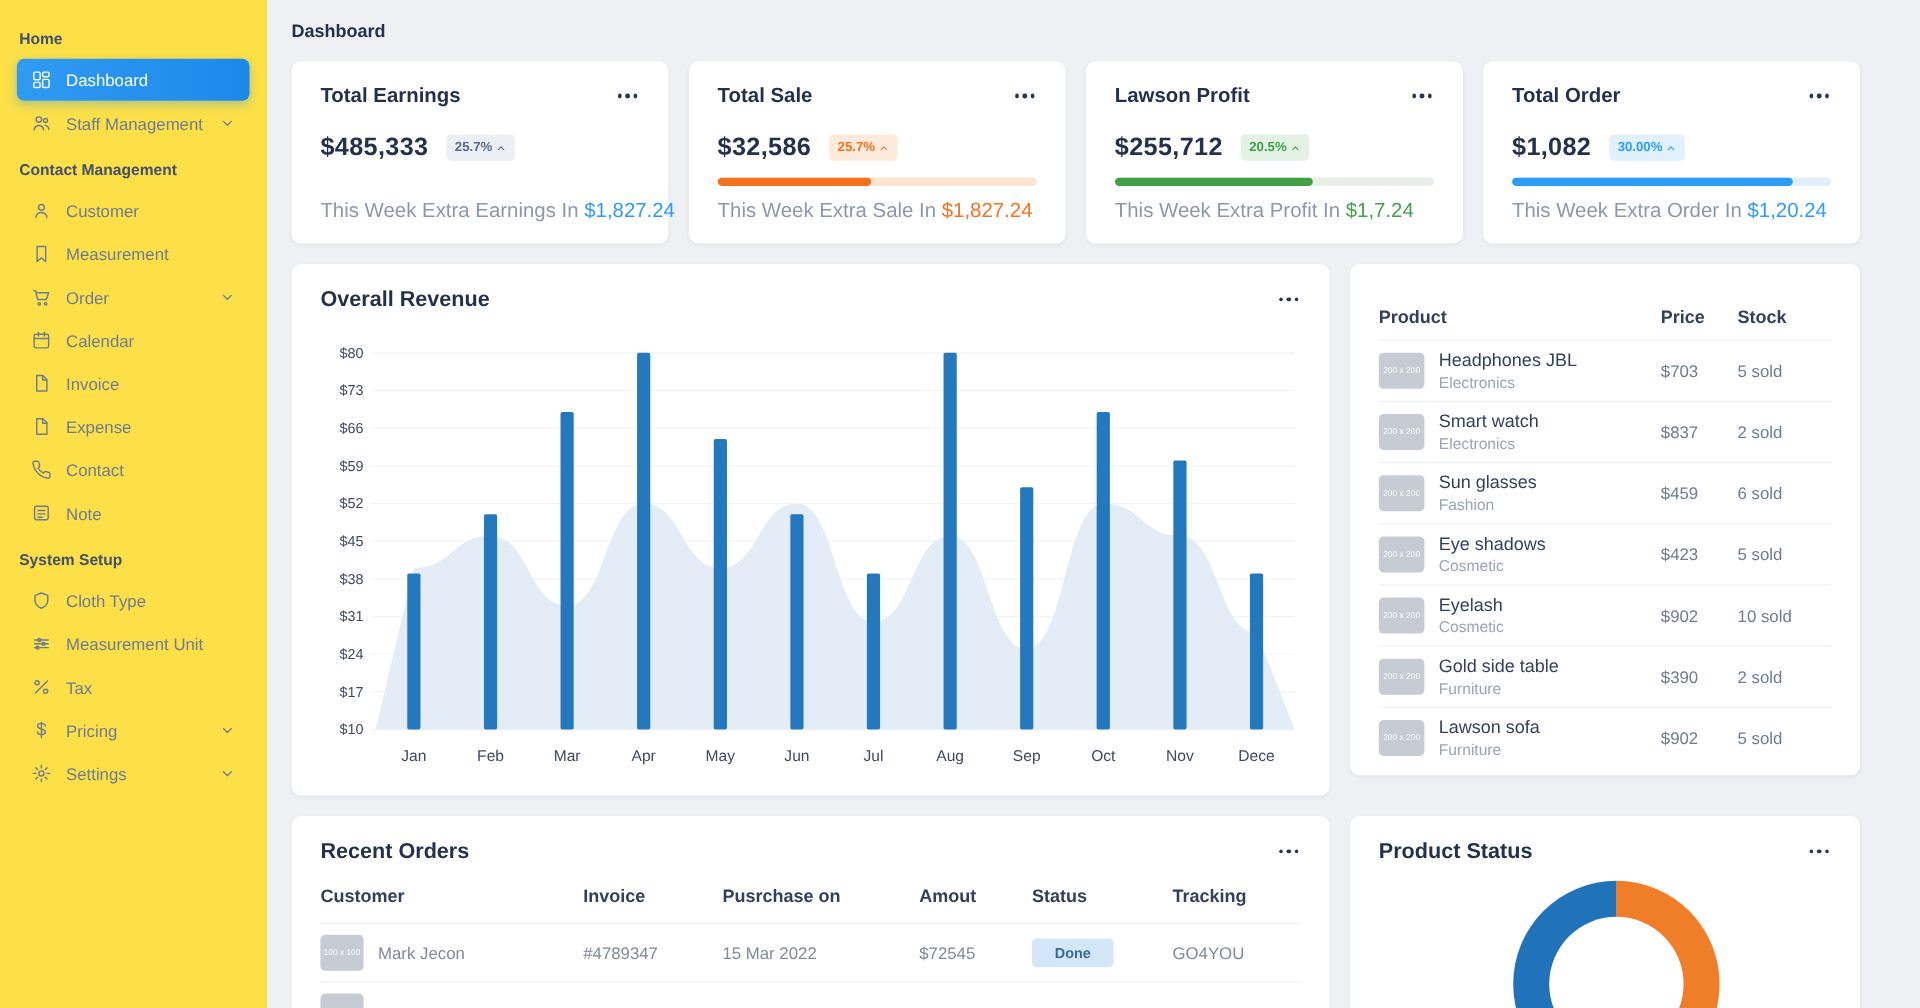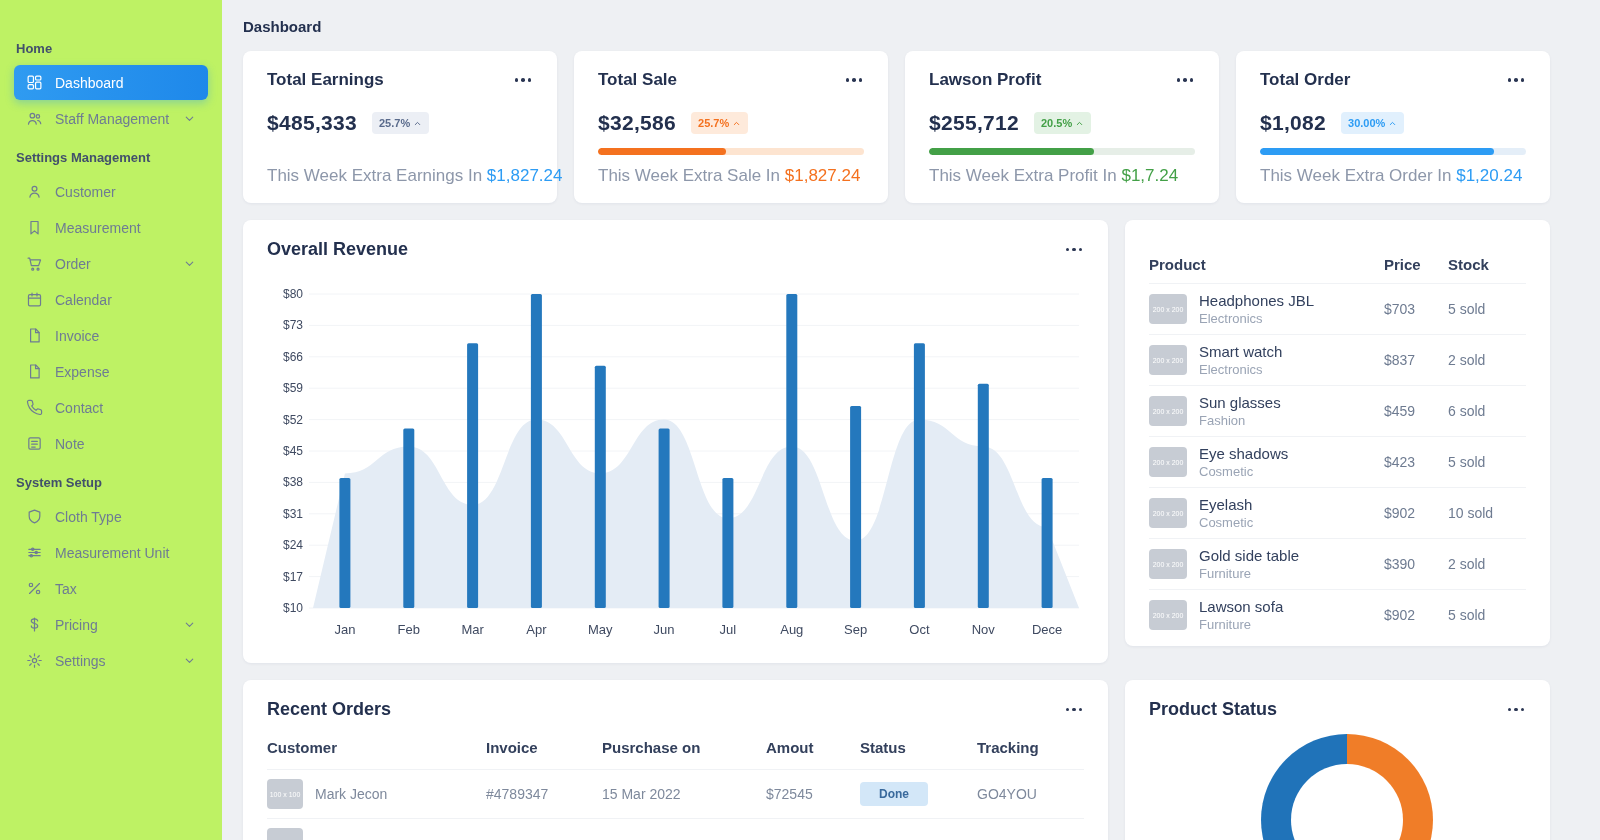--- a/index.html
+++ b/index.html
@@ -1,20 +1,20 @@
 <!DOCTYPE html>
 <html><head>
 <meta charset="utf-8">
 <style>
 *{box-sizing:border-box;margin:0;padding:0}
 html,body{width:1600px;height:840px;overflow:hidden}
 body{background:#eef0f3;font-family:"Liberation Sans",sans-serif;color:#23304e}
 
 
-.sidebar{position:fixed;left:0;top:0;width:222px;height:840px;background:#bef264;padding-top:28px;z-index:2}
+.sidebar{position:fixed;left:0;top:0;width:222px;height:840px;background:#fde047;padding-top:12px;z-index:2}
 .sec-label{font-size:13px;font-weight:700;color:#42506b;padding:13px 16px 8px}
 .side-item{display:flex;align-items:center;gap:12px;margin:1px 14px;padding:9px 12px;border-radius:6px;color:#6e7c93;font-size:14px;cursor:pointer}
 .side-item svg{width:17px;height:17px;flex:none}
 .side-item.active{background:linear-gradient(90deg,#2f9bf1,#1e88ea);color:#fff;box-shadow:0 3px 8px rgba(33,150,243,.35)}
 .si-label{white-space:nowrap}
 .si-chev{margin-left:auto;display:flex}
 .si-chev svg{width:13px;height:13px}
 
 
 .main{margin-left:222px;padding:12px 50px 0 21px;width:1378px}
@@ -85,21 +85,21 @@
         <circle cx="16.8" cy="9" r="2.4"></circle>
         <path d="M16.5 14.8c2.6.3 4 1.9 4.3 4.6"></path>
       </svg>
       <span class="si-label">Staff Management</span>
       <span class="si-chev">
         <svg viewBox="0 0 24 24" fill="none" stroke="currentColor" stroke-width="2" stroke-linecap="round" stroke-linejoin="round">
           <path d="M6 9.5l6 6 6-6"></path>
         </svg>
       </span>
     </div>
-    <div class="sec-label">Settings Management</div>
+    <div class="sec-label">Contact Management</div>
     <div class="side-item">
       <svg viewBox="0 0 24 24" fill="none" stroke="currentColor" stroke-width="1.7" stroke-linecap="round" stroke-linejoin="round">
         <circle cx="12" cy="8.2" r="3.4"></circle>
         <path d="M5.5 20c.6-3.8 3.2-5.8 6.5-5.8s5.9 2 6.5 5.8"></path>
       </svg>
       <span class="si-label">Customer</span>
     </div>
     <div class="side-item">
       <svg viewBox="0 0 24 24" fill="none" stroke="currentColor" stroke-width="1.7" stroke-linecap="round" stroke-linejoin="round">
         <path d="M7 3.5h10V21l-5-4.2L7 21z"></path>

